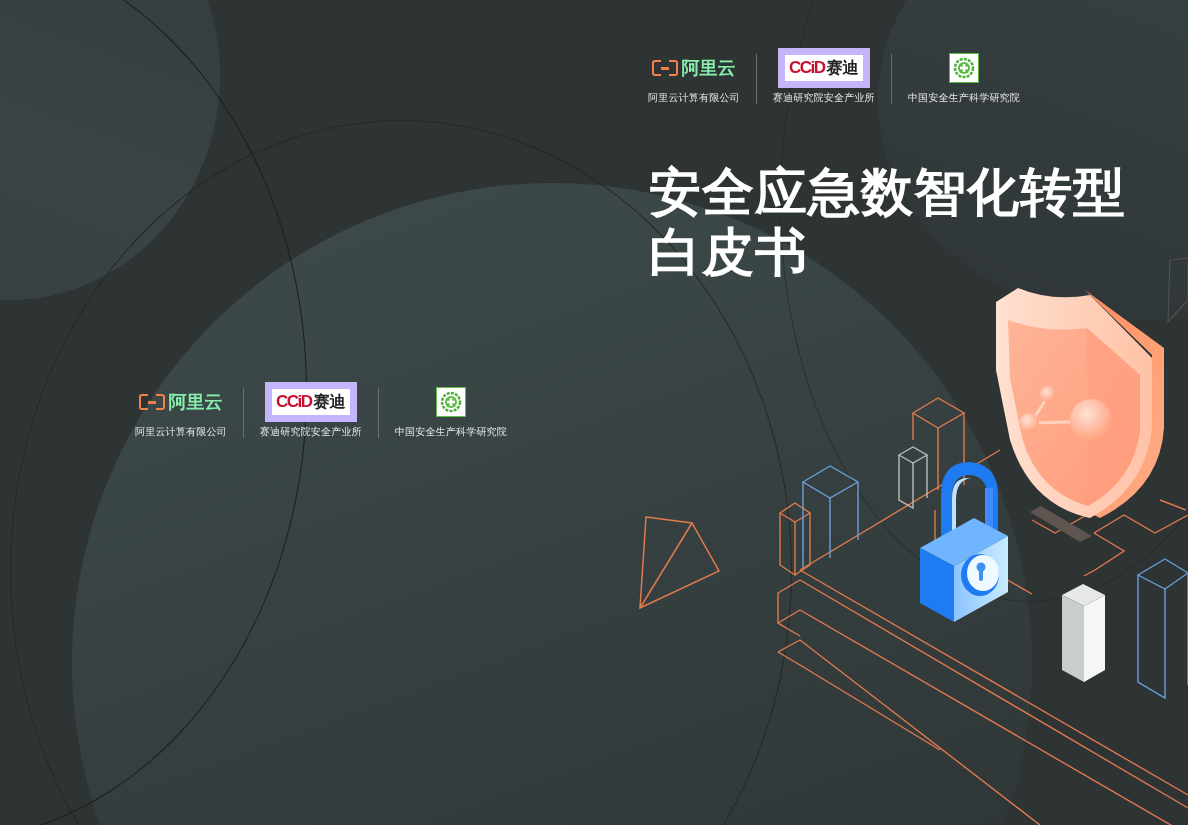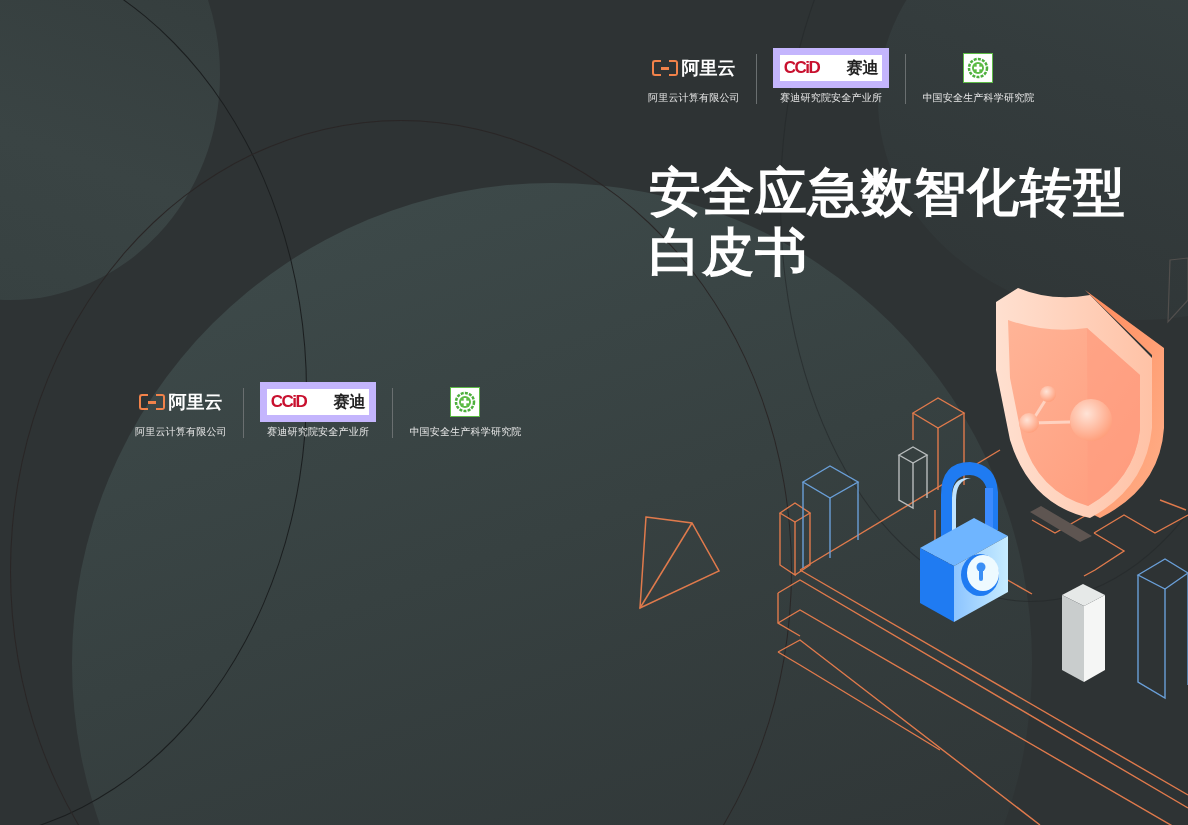--- a/index.html
+++ b/index.html
@@ -35,40 +35,40 @@
   .logo-block {
     display: flex; flex-direction: column; align-items: center;
   }
   .logo-graphic { height: 28px; display: flex; align-items: center; justify-content: center; }
   .logo-caption {
     margin-top: 9px; color: #e8e8e8; font-size: 10px; white-space: nowrap;
     letter-spacing: 0.2px;
   }
   .sep { width: 1px; height: 50px; background: #6a6f70; margin: 0 16px; }
   .aliyun {
-    color: #ffffff; font-weight: bold; font-size: 18px; display: flex; align-items: center;
+    color: #86efac; font-weight: bold; font-size: 18px; display: flex; align-items: center;
   }
   .aliyun .brk {
     display: inline-block; width: 26px; height: 16px; position: relative; margin-right: 3px;
   }
   .aliyun .brk::before, .aliyun .brk::after {
     content: ""; position: absolute; top: 0; width: 7px; height: 12px;
     border: 2.5px solid #f2824a;
   }
   .aliyun .brk::before { left: 0; border-right: none; border-radius: 3px 0 0 3px; }
   .aliyun .brk::after { right: 0; border-left: none; border-radius: 0 3px 3px 0; }
   .aliyun .brk i {
     position: absolute; left: 9px; top: 7px; width: 8px; height: 2.5px; background: #f2824a;
   }
   .ccid {
     background: #fff; padding: 2px 4px; display: flex; align-items: center; height: 22px;
     border: 7px solid #c4b5fd;
   }
   .ccid .c1 { color: #c8102e; font-size: 17px; font-weight: bold; letter-spacing: -1.5px; font-family: "Liberation Sans", sans-serif; }
-  .ccid .c2 { color: #222; font-size: 16px; font-weight: bold; margin-left: 2px; padding-left: 25px; }
+  .ccid .c2 { color: #222; font-size: 16px; font-weight: bold; margin-left: 2px; }
   .chinasafe {
     width: 28px; height: 28px; background: #fff; border: 1px solid #5dbb46; display: flex;
     align-items: center; justify-content: center;
   }
 
   .title {
     position: absolute; left: 649px; top: 162px;
     color: #ffffff; font-weight: bold; font-size: 52px; line-height: 60px;
     letter-spacing: 1px;
     font-family: "DejaVu Sans", sans-serif;

